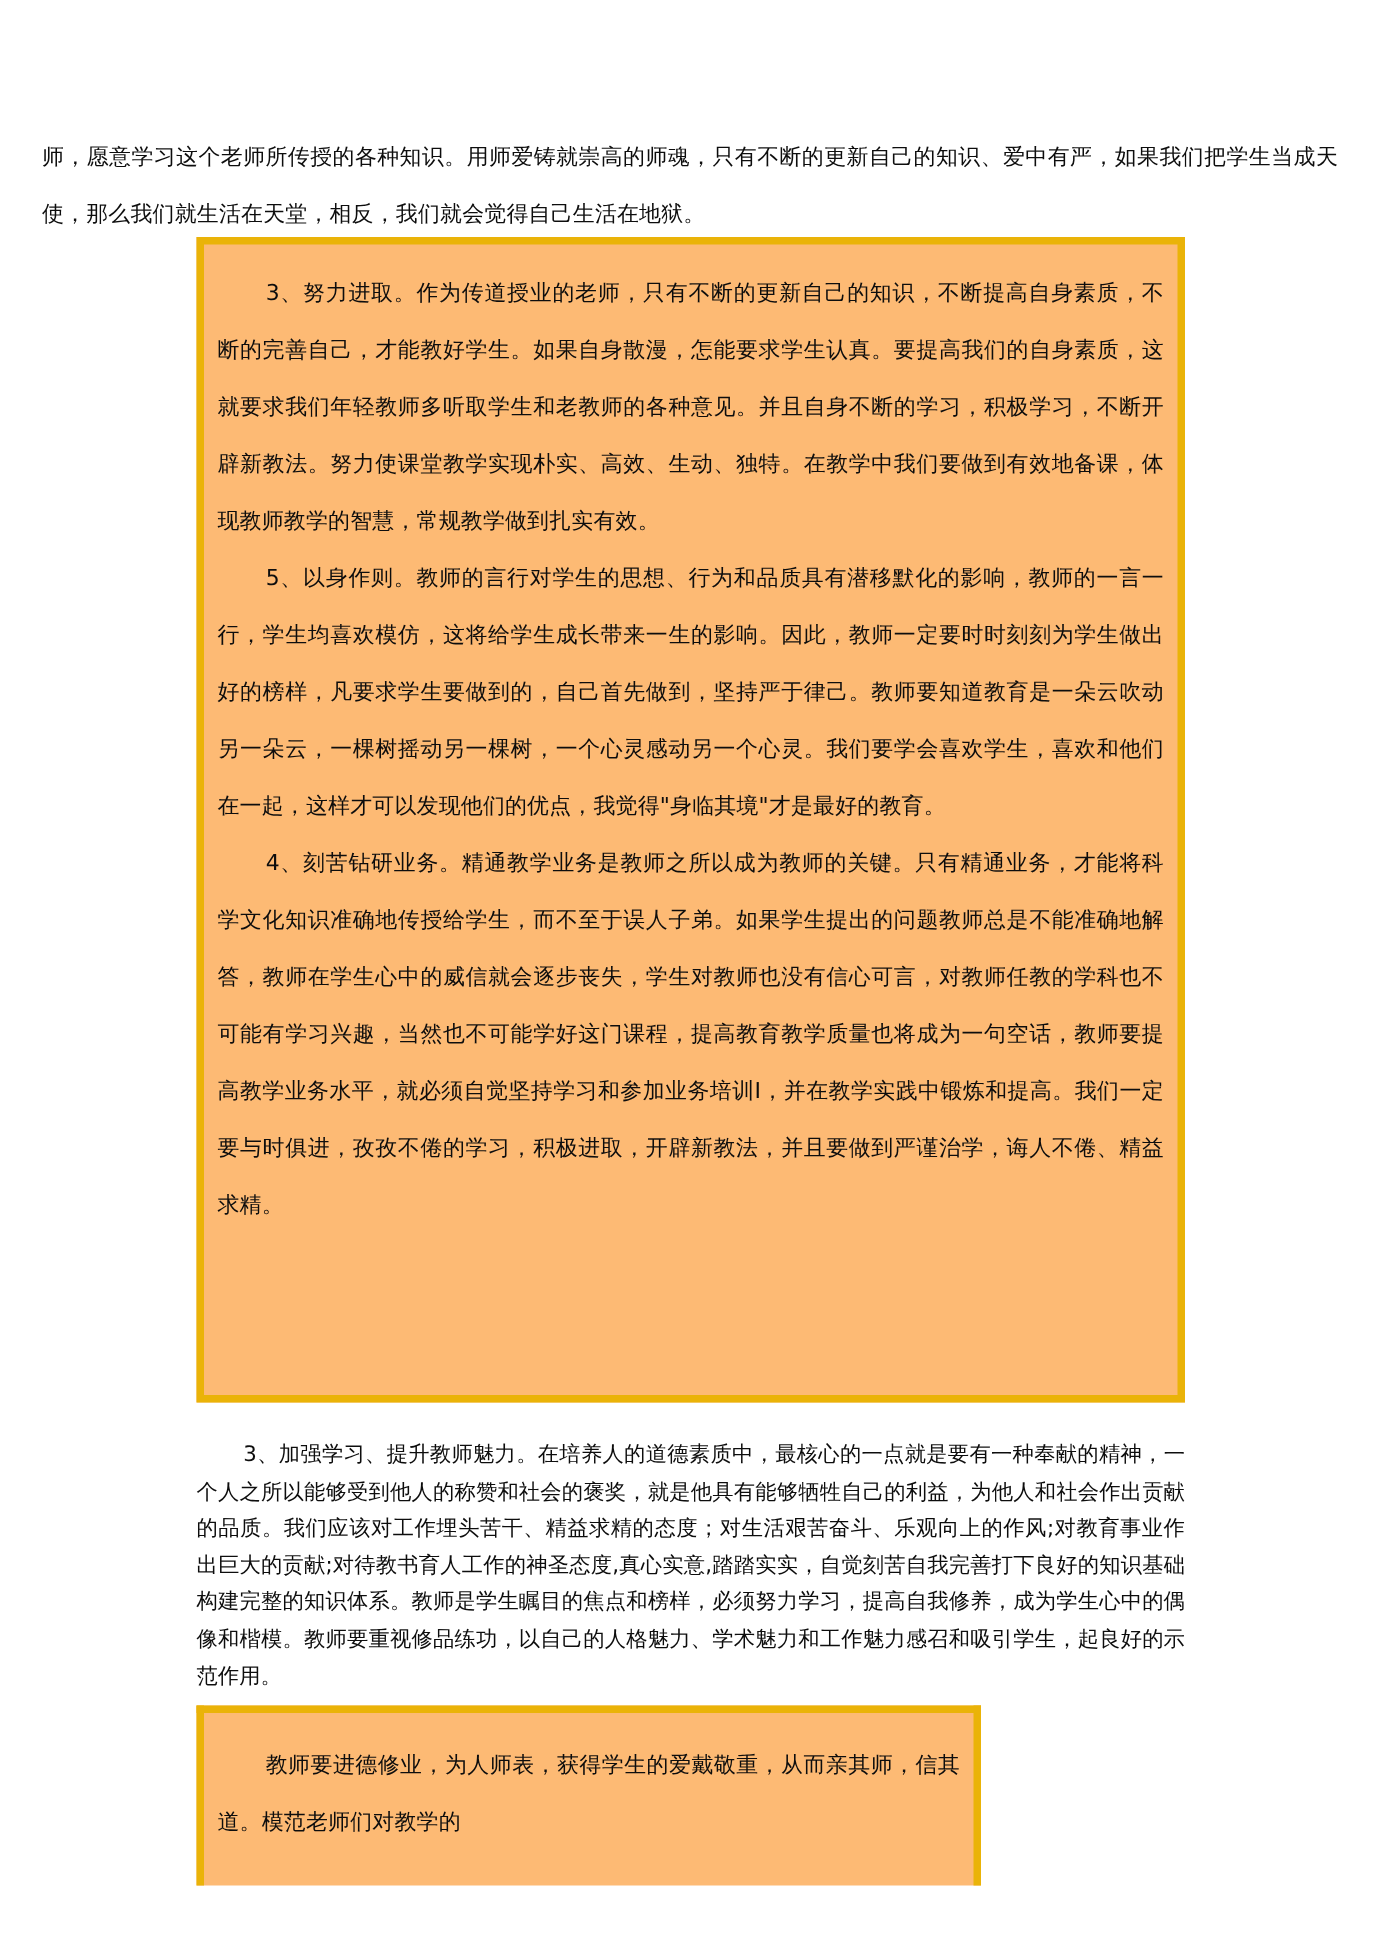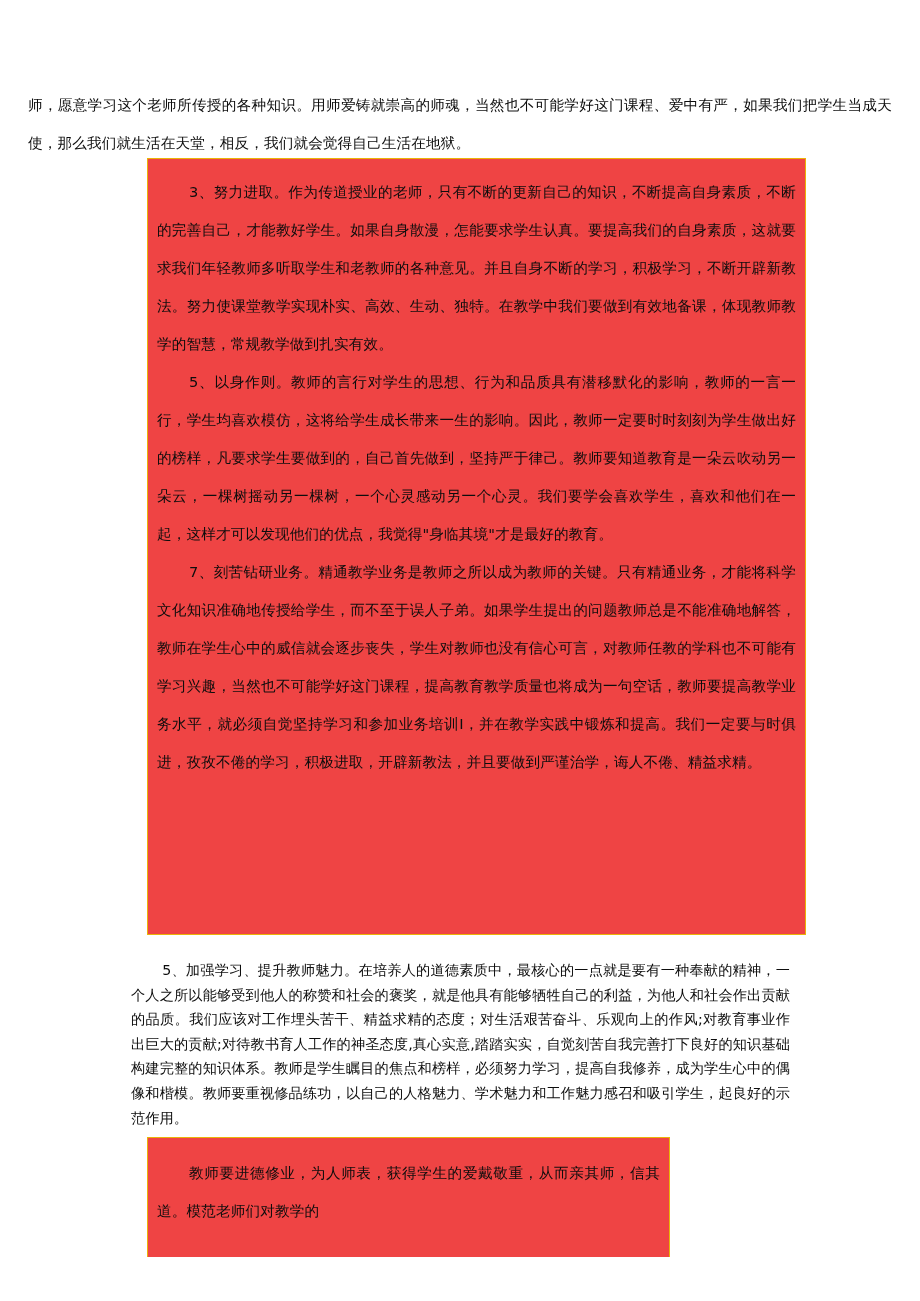--- a/index.html
+++ b/index.html
@@ -53,23 +53,22 @@
     text-align: justify;
     text-justify: inter-ideograph;
     margin: 0;
   }
   .p-tight.indent { text-indent: 2.2em; }
 
   
   .box {
     position: absolute;
     box-sizing: border-box;
-    border: 1px solid #eab308;
-    background: #ef4444;
-    margin-left: 16px;
+    border: 5px solid #eab308;
+    background: #fdba74;
   }
   .box-1 {
     left: 131px;
     top: 158px;
     width: 659px;
     height: 777px;
     padding: 14px 9px 10px 9px;
   }
   .box-2 {
     left: 131px;
@@ -89,30 +88,30 @@
     top: 958px;
     width: 659px;
   }
 </style>
 </head>
 <body>
 
 <div class="page">
 
   <div class="lead-block">
-    <p class="p-wide">师，愿意学习这个老师所传授的各种知识。用师爱铸就崇高的师魂，当然也不可能学好这门课程、爱中有严，如果我们把学生当成天使，那么我们就生活在天堂，相反，我们就会觉得自己生活在地狱。</p>
+    <p class="p-wide">师，愿意学习这个老师所传授的各种知识。用师爱铸就崇高的师魂，只有不断的更新自己的知识、爱中有严，如果我们把学生当成天使，那么我们就生活在天堂，相反，我们就会觉得自己生活在地狱。</p>
   </div>
 
   <div class="box box-1">
     <p class="p-wide indent">3、努力进取。作为传道授业的老师，只有不断的更新自己的知识，不断提高自身素质，不断的完善自己，才能教好学生。如果自身散漫，怎能要求学生认真。要提高我们的自身素质，这就要求我们年轻教师多听取学生和老教师的各种意见。并且自身不断的学习，积极学习，不断开辟新教法。努力使课堂教学实现朴实、高效、生动、独特。在教学中我们要做到有效地备课，体现教师教学的智慧，常规教学做到扎实有效。</p>
     <p class="p-wide indent">5、以身作则。教师的言行对学生的思想、行为和品质具有潜移默化的影响，教师的一言一行，学生均喜欢模仿，这将给学生成长带来一生的影响。因此，教师一定要时时刻刻为学生做出好的榜样，凡要求学生要做到的，自己首先做到，坚持严于律己。教师要知道教育是一朵云吹动另一朵云，一棵树摇动另一棵树，一个心灵感动另一个心灵。我们要学会喜欢学生，喜欢和他们在一起，这样才可以发现他们的优点，我觉得"身临其境"才是最好的教育。</p>
-    <p class="p-wide indent">7、刻苦钻研业务。精通教学业务是教师之所以成为教师的关键。只有精通业务，才能将科学文化知识准确地传授给学生，而不至于误人子弟。如果学生提出的问题教师总是不能准确地解答，教师在学生心中的威信就会逐步丧失，学生对教师也没有信心可言，对教师任教的学科也不可能有学习兴趣，当然也不可能学好这门课程，提高教育教学质量也将成为一句空话，教师要提高教学业务水平，就必须自觉坚持学习和参加业务培训I，并在教学实践中锻炼和提高。我们一定要与时俱进，孜孜不倦的学习，积极进取，开辟新教法，并且要做到严谨治学，诲人不倦、精益求精。</p>
+    <p class="p-wide indent">4、刻苦钻研业务。精通教学业务是教师之所以成为教师的关键。只有精通业务，才能将科学文化知识准确地传授给学生，而不至于误人子弟。如果学生提出的问题教师总是不能准确地解答，教师在学生心中的威信就会逐步丧失，学生对教师也没有信心可言，对教师任教的学科也不可能有学习兴趣，当然也不可能学好这门课程，提高教育教学质量也将成为一句空话，教师要提高教学业务水平，就必须自觉坚持学习和参加业务培训I，并在教学实践中锻炼和提高。我们一定要与时俱进，孜孜不倦的学习，积极进取，开辟新教法，并且要做到严谨治学，诲人不倦、精益求精。</p>
   </div>
 
   <div class="mid-block">
-    <p class="p-tight indent">5、加强学习、提升教师魅力。在培养人的道德素质中，最核心的一点就是要有一种奉献的精神，一个人之所以能够受到他人的称赞和社会的褒奖，就是他具有能够牺牲自己的利益，为他人和社会作出贡献的品质。我们应该对工作埋头苦干、精益求精的态度；对生活艰苦奋斗、乐观向上的作风;对教育事业作出巨大的贡献;对待教书育人工作的神圣态度,真心实意,踏踏实实，自觉刻苦自我完善打下良好的知识基础构建完整的知识体系。教师是学生瞩目的焦点和榜样，必须努力学习，提高自我修养，成为学生心中的偶像和楷模。教师要重视修品练功，以自己的人格魅力、学术魅力和工作魅力感召和吸引学生，起良好的示范作用。</p>
+    <p class="p-tight indent">3、加强学习、提升教师魅力。在培养人的道德素质中，最核心的一点就是要有一种奉献的精神，一个人之所以能够受到他人的称赞和社会的褒奖，就是他具有能够牺牲自己的利益，为他人和社会作出贡献的品质。我们应该对工作埋头苦干、精益求精的态度；对生活艰苦奋斗、乐观向上的作风;对教育事业作出巨大的贡献;对待教书育人工作的神圣态度,真心实意,踏踏实实，自觉刻苦自我完善打下良好的知识基础构建完整的知识体系。教师是学生瞩目的焦点和榜样，必须努力学习，提高自我修养，成为学生心中的偶像和楷模。教师要重视修品练功，以自己的人格魅力、学术魅力和工作魅力感召和吸引学生，起良好的示范作用。</p>
   </div>
 
   <div class="box box-2">
     <p class="p-wide indent">教师要进德修业，为人师表，获得学生的爱戴敬重，从而亲其师，信其道。模范老师们对教学的</p>
   </div>
 
 </div>
 
 </body></html>

